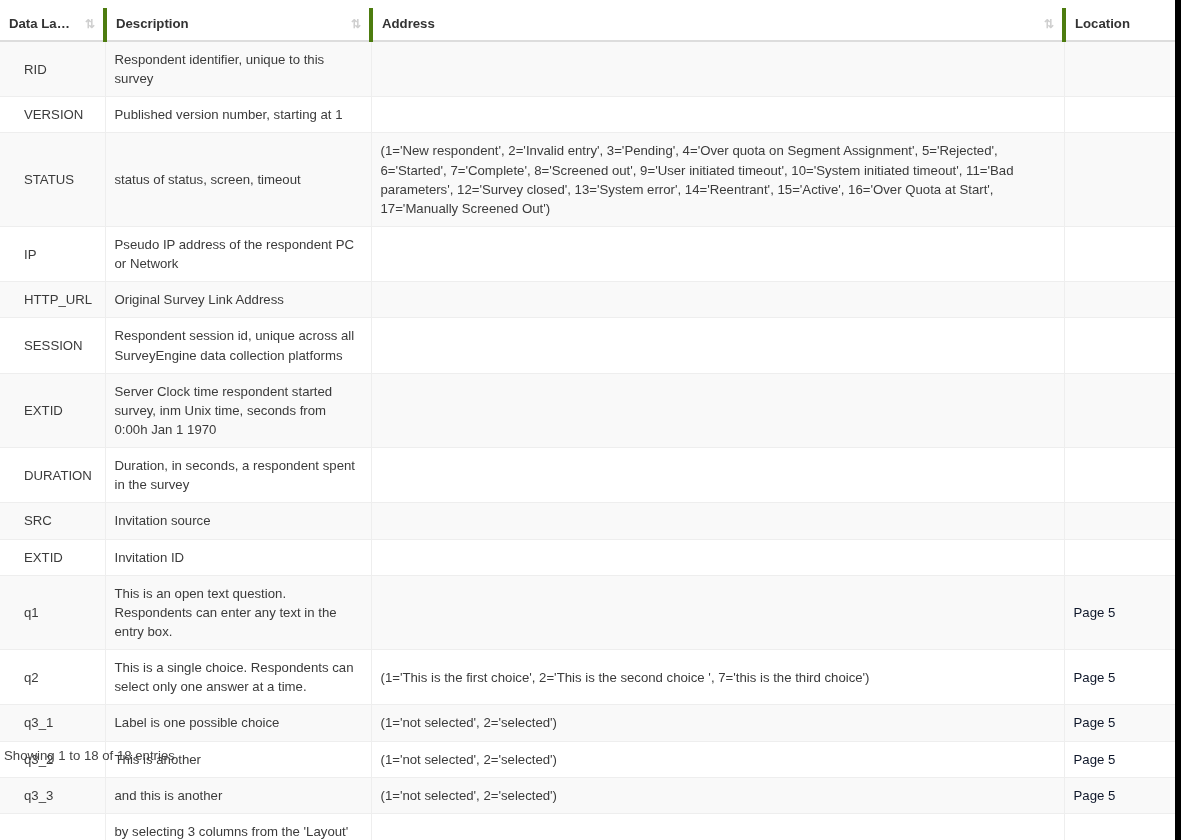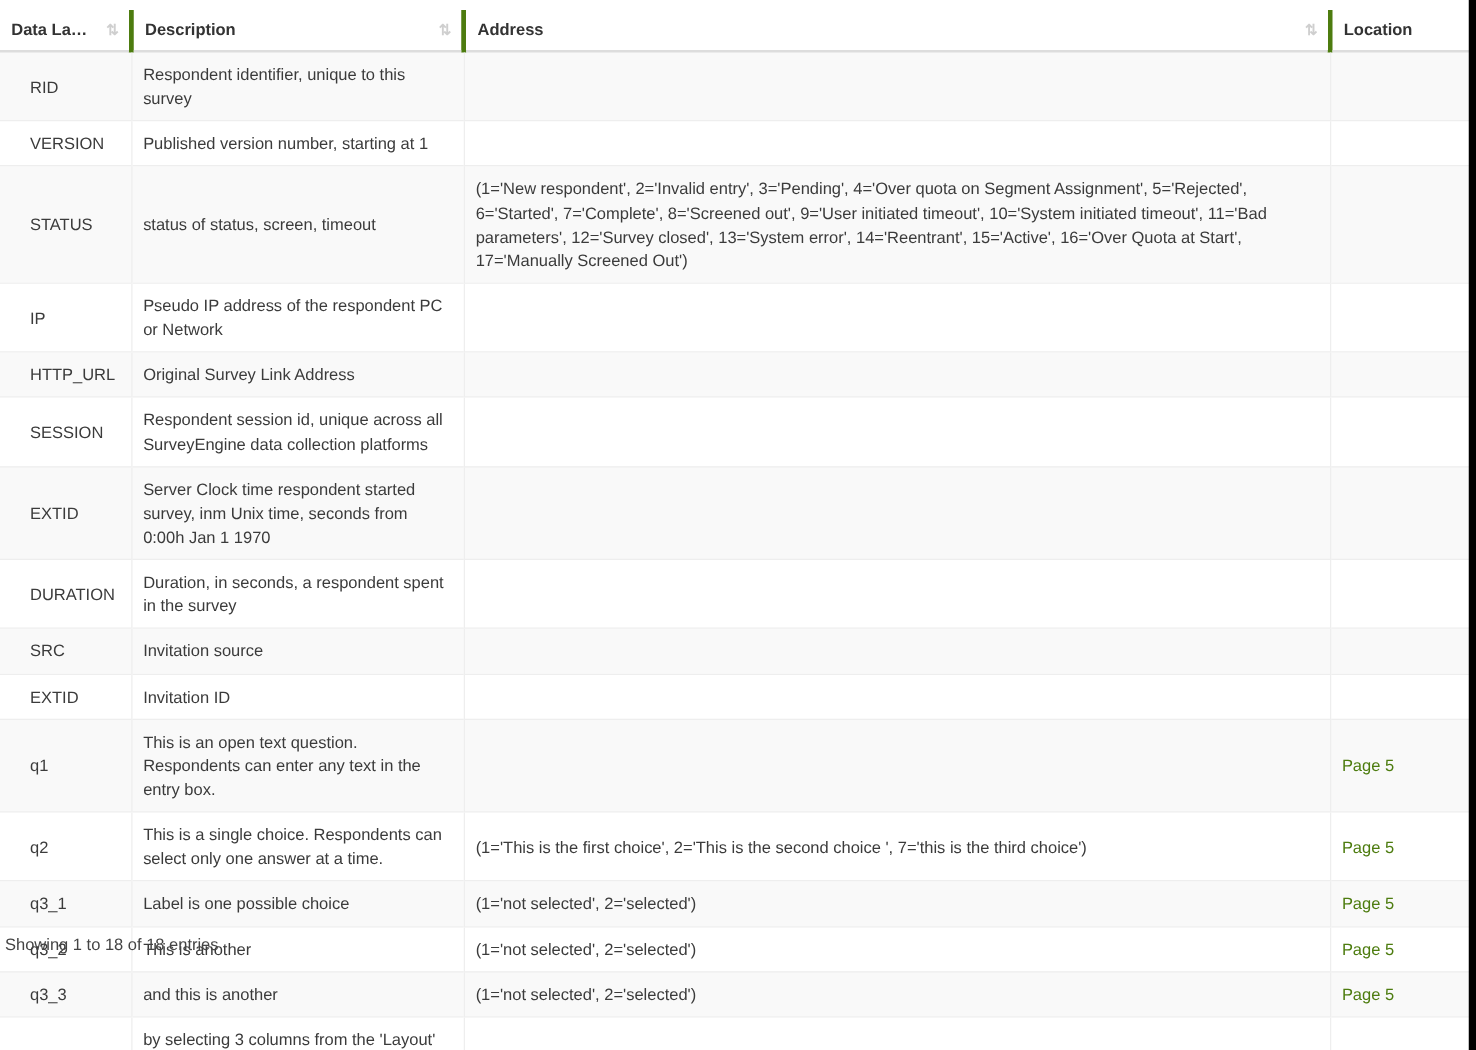--- a/index.html
+++ b/index.html
@@ -93,21 +93,21 @@
     word-wrap: break-word;
     box-sizing: border-box;
   }
   table.dt tbody td:first-child { border-left: none; padding-left: 24px; }
   table.dt tbody tr.odd  td { background: #f9f9f9; }
   table.dt tbody tr.even td { background: #ffffff; }
 
   td.cell-label { color: #3b3b3b; }
   td.cell-levels { color: #3b3b3b; }
   a.page-link {
-    color: #4d7c0f;
+    color: #0f172a;
     text-decoration: none;
     cursor: pointer;
   }
 
   .dt-info {
     position: absolute;
     left: 4px;
     top: 748px;
     font-size: 13.2px;
     color: #444444;

